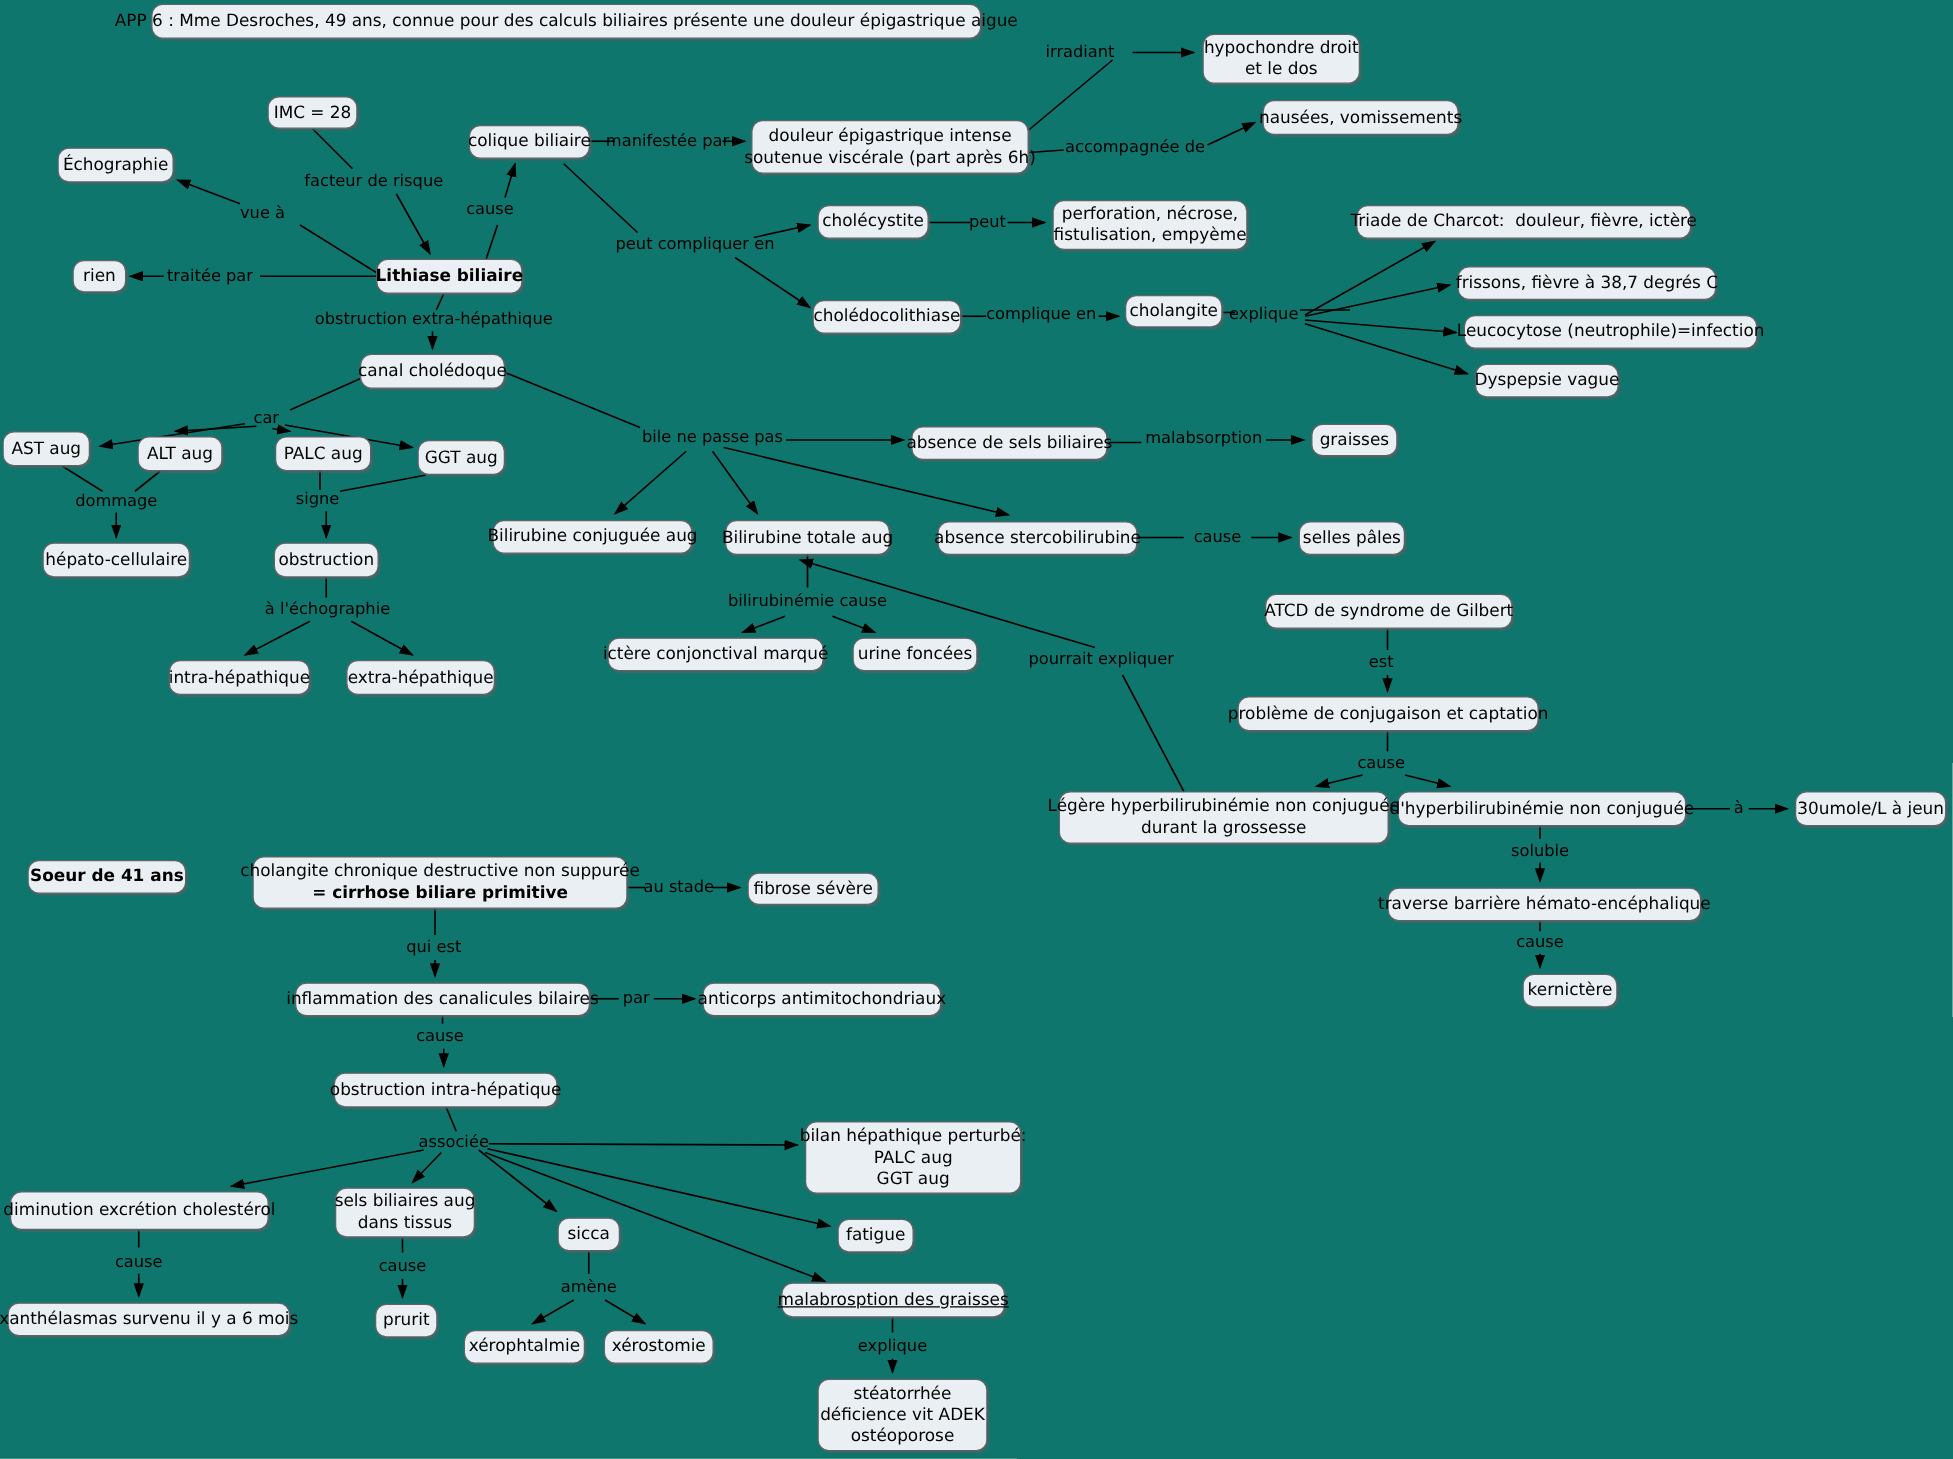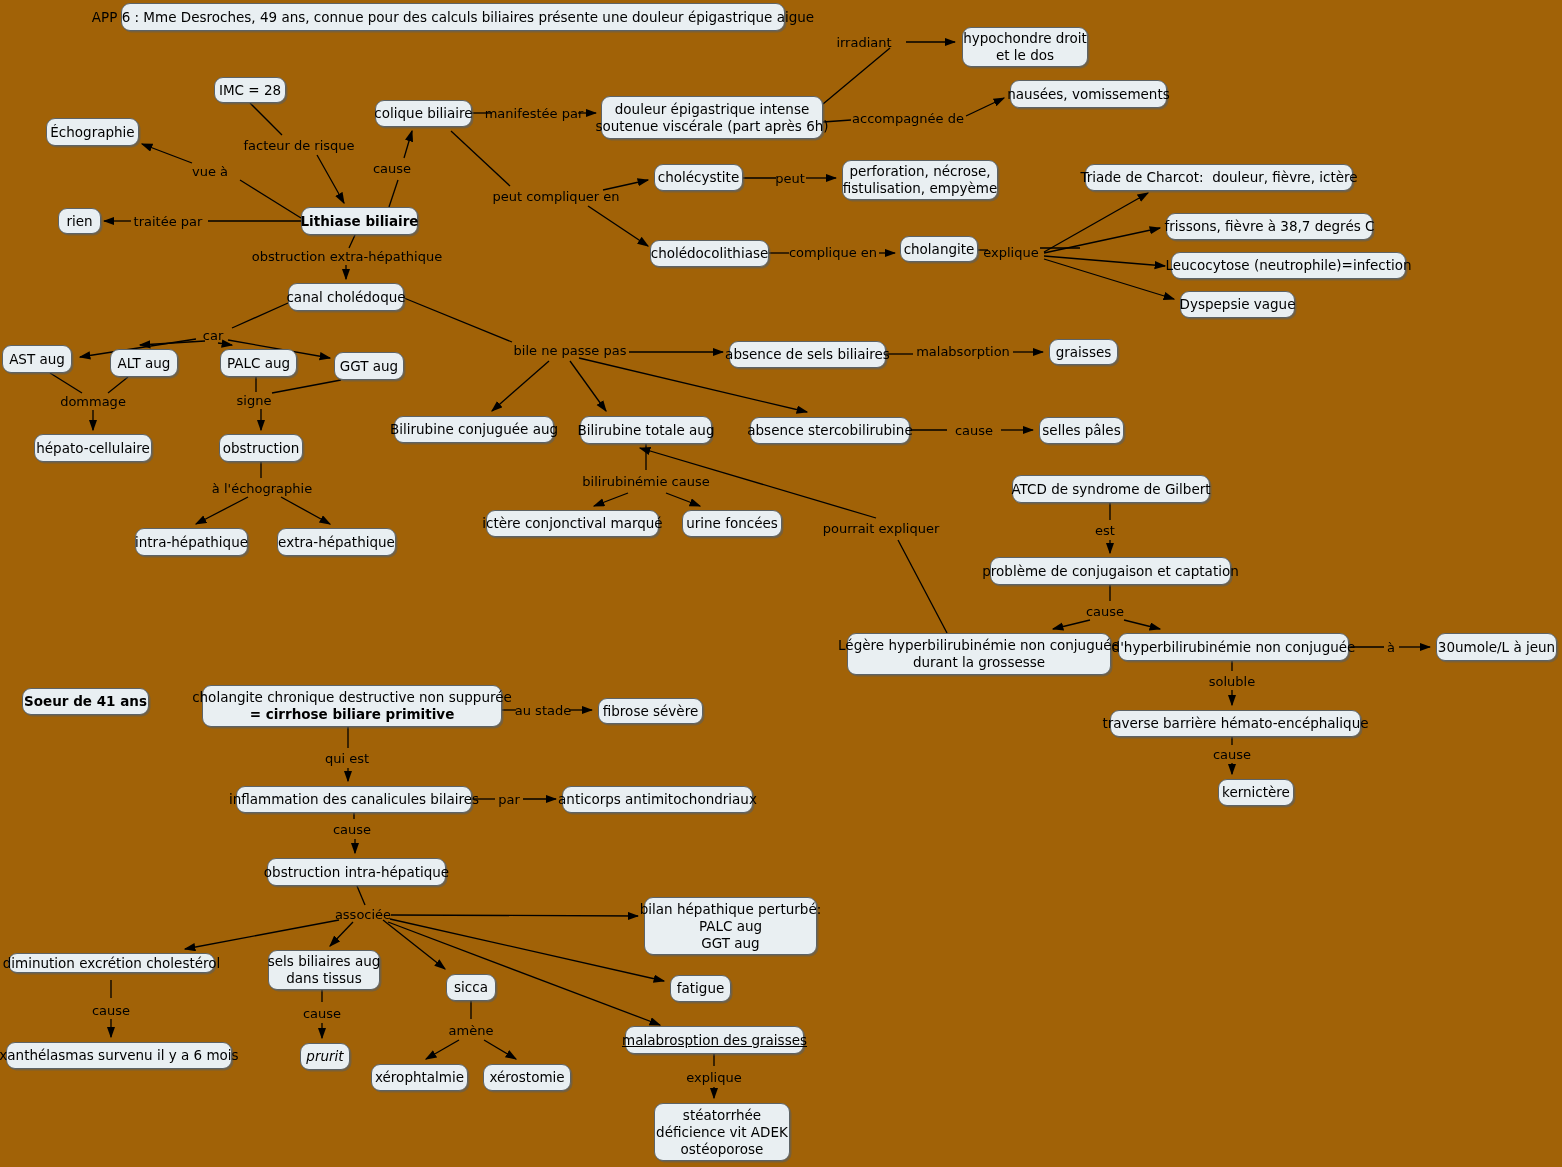--- a/index.html
+++ b/index.html
@@ -11,21 +11,21 @@
   body {
     font-family: "DejaVu Sans", sans-serif;
     width: 1562px;
     height: 1167px;
     overflow: hidden;
   }
   #map-root {
     position: relative;
     width: 1562px;
     height: 1167px;
-    background: #a16207;
+    background: #0f766e;
   }
   svg#edge-layer {
     position: absolute;
     left: 0;
     top: 0;
     width: 1562px;
     height: 1167px;
     pointer-events: none;
   }
   .node {
@@ -212,28 +212,28 @@
       <div class="node" style="left: 1199px; top: 779px; width: 76px; height: 27px; margin-left: 19px;">kernictère</div>
       <div class="node bold" style="left: 22px; top: 688px; width: 127px; height: 27px;">Soeur de 41 ans</div>
       <div class="node" style="left: 202px; top: 685px; width: 300px; height: 42px;"><div><span>cholangite chronique destructive non suppurée</span><br><span style="font-weight: bold;">= cirrhose biliare primitive</span></div></div>
       <div class="node" style="left: 598px; top: 698px; width: 105px; height: 26px;">fibrose sévère</div>
       <div class="node" style="left: 236px; top: 786px; width: 236px; height: 27px;">inflammation des canalicules bilaires</div>
       <div class="node" style="left: 562px; top: 786px; width: 191px; height: 27px;">anticorps antimitochondriaux</div>
       <div class="node" style="left: 267px; top: 858px; width: 179px; height: 28px;">obstruction intra-hépatique</div>
       <div class="node" style="left: 644px; top: 897px; width: 173px; height: 58px;">bilan hépathique perturbé:
 PALC aug
 GGT aug</div>
-      <div class="node" style="left: 8px; top: 953px; width: 207px; height: 20px;">diminution excrétion cholestérol</div>
+      <div class="node" style="left: 8px; top: 953px; width: 207px; height: 31px;">diminution excrétion cholestérol</div>
       <div class="node" style="left: 268px; top: 950px; width: 112px; height: 40px;">sels biliaires aug
 dans tissus</div>
       <div class="node" style="left: 446px; top: 974px; width: 50px; height: 27px;">sicca</div>
       <div class="node" style="left: 670px; top: 975px; width: 61px; height: 27px;">fatigue</div>
       <div class="node" style="left: 625px; top: 1026px; width: 179px; height: 28px; text-decoration: underline;">malabrosption des graisses</div>
       <div class="node" style="left: 6px; top: 1042px; width: 226px; height: 27px;">xanthélasmas survenu il y a 6 mois</div>
-      <div class="node" style="left: 300px; top: 1043px; width: 50px; height: 27px; font-style: italic;">prurit</div>
+      <div class="node" style="left: 300px; top: 1043px; width: 50px; height: 27px;">prurit</div>
       <div class="node" style="left: 371px; top: 1064px; width: 97px; height: 27px;">xérophtalmie</div>
       <div class="node" style="left: 483px; top: 1064px; width: 88px; height: 27px;">xérostomie</div>
       <div class="node" style="left: 654px; top: 1103px; width: 136px; height: 58px;">stéatorrhée
 déficience vit ADEK
 ostéoporose</div>
     </div>
   <div id="labels-layer">
       <div class="edge-label" style="left: 864px; top: 42px;">irradiant</div>
       <div class="edge-label" style="left: 534px; top: 113px;">manifestée par</div>
       <div class="edge-label" style="left: 908px; top: 118px;">accompagnée de</div>

